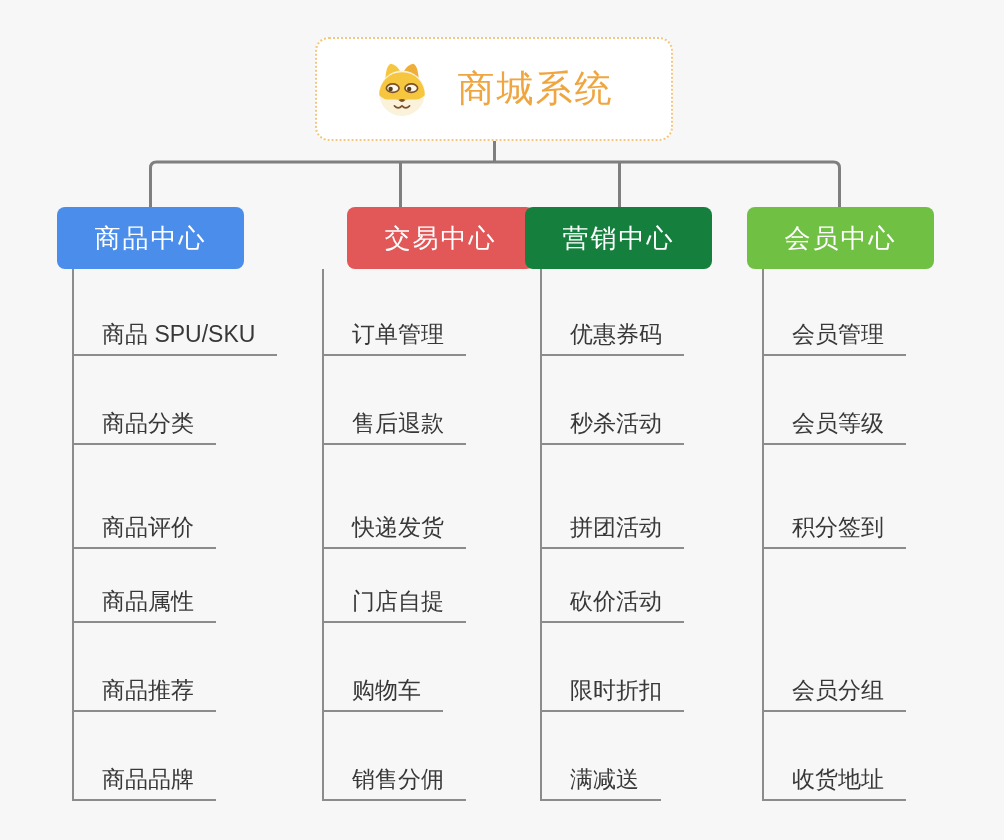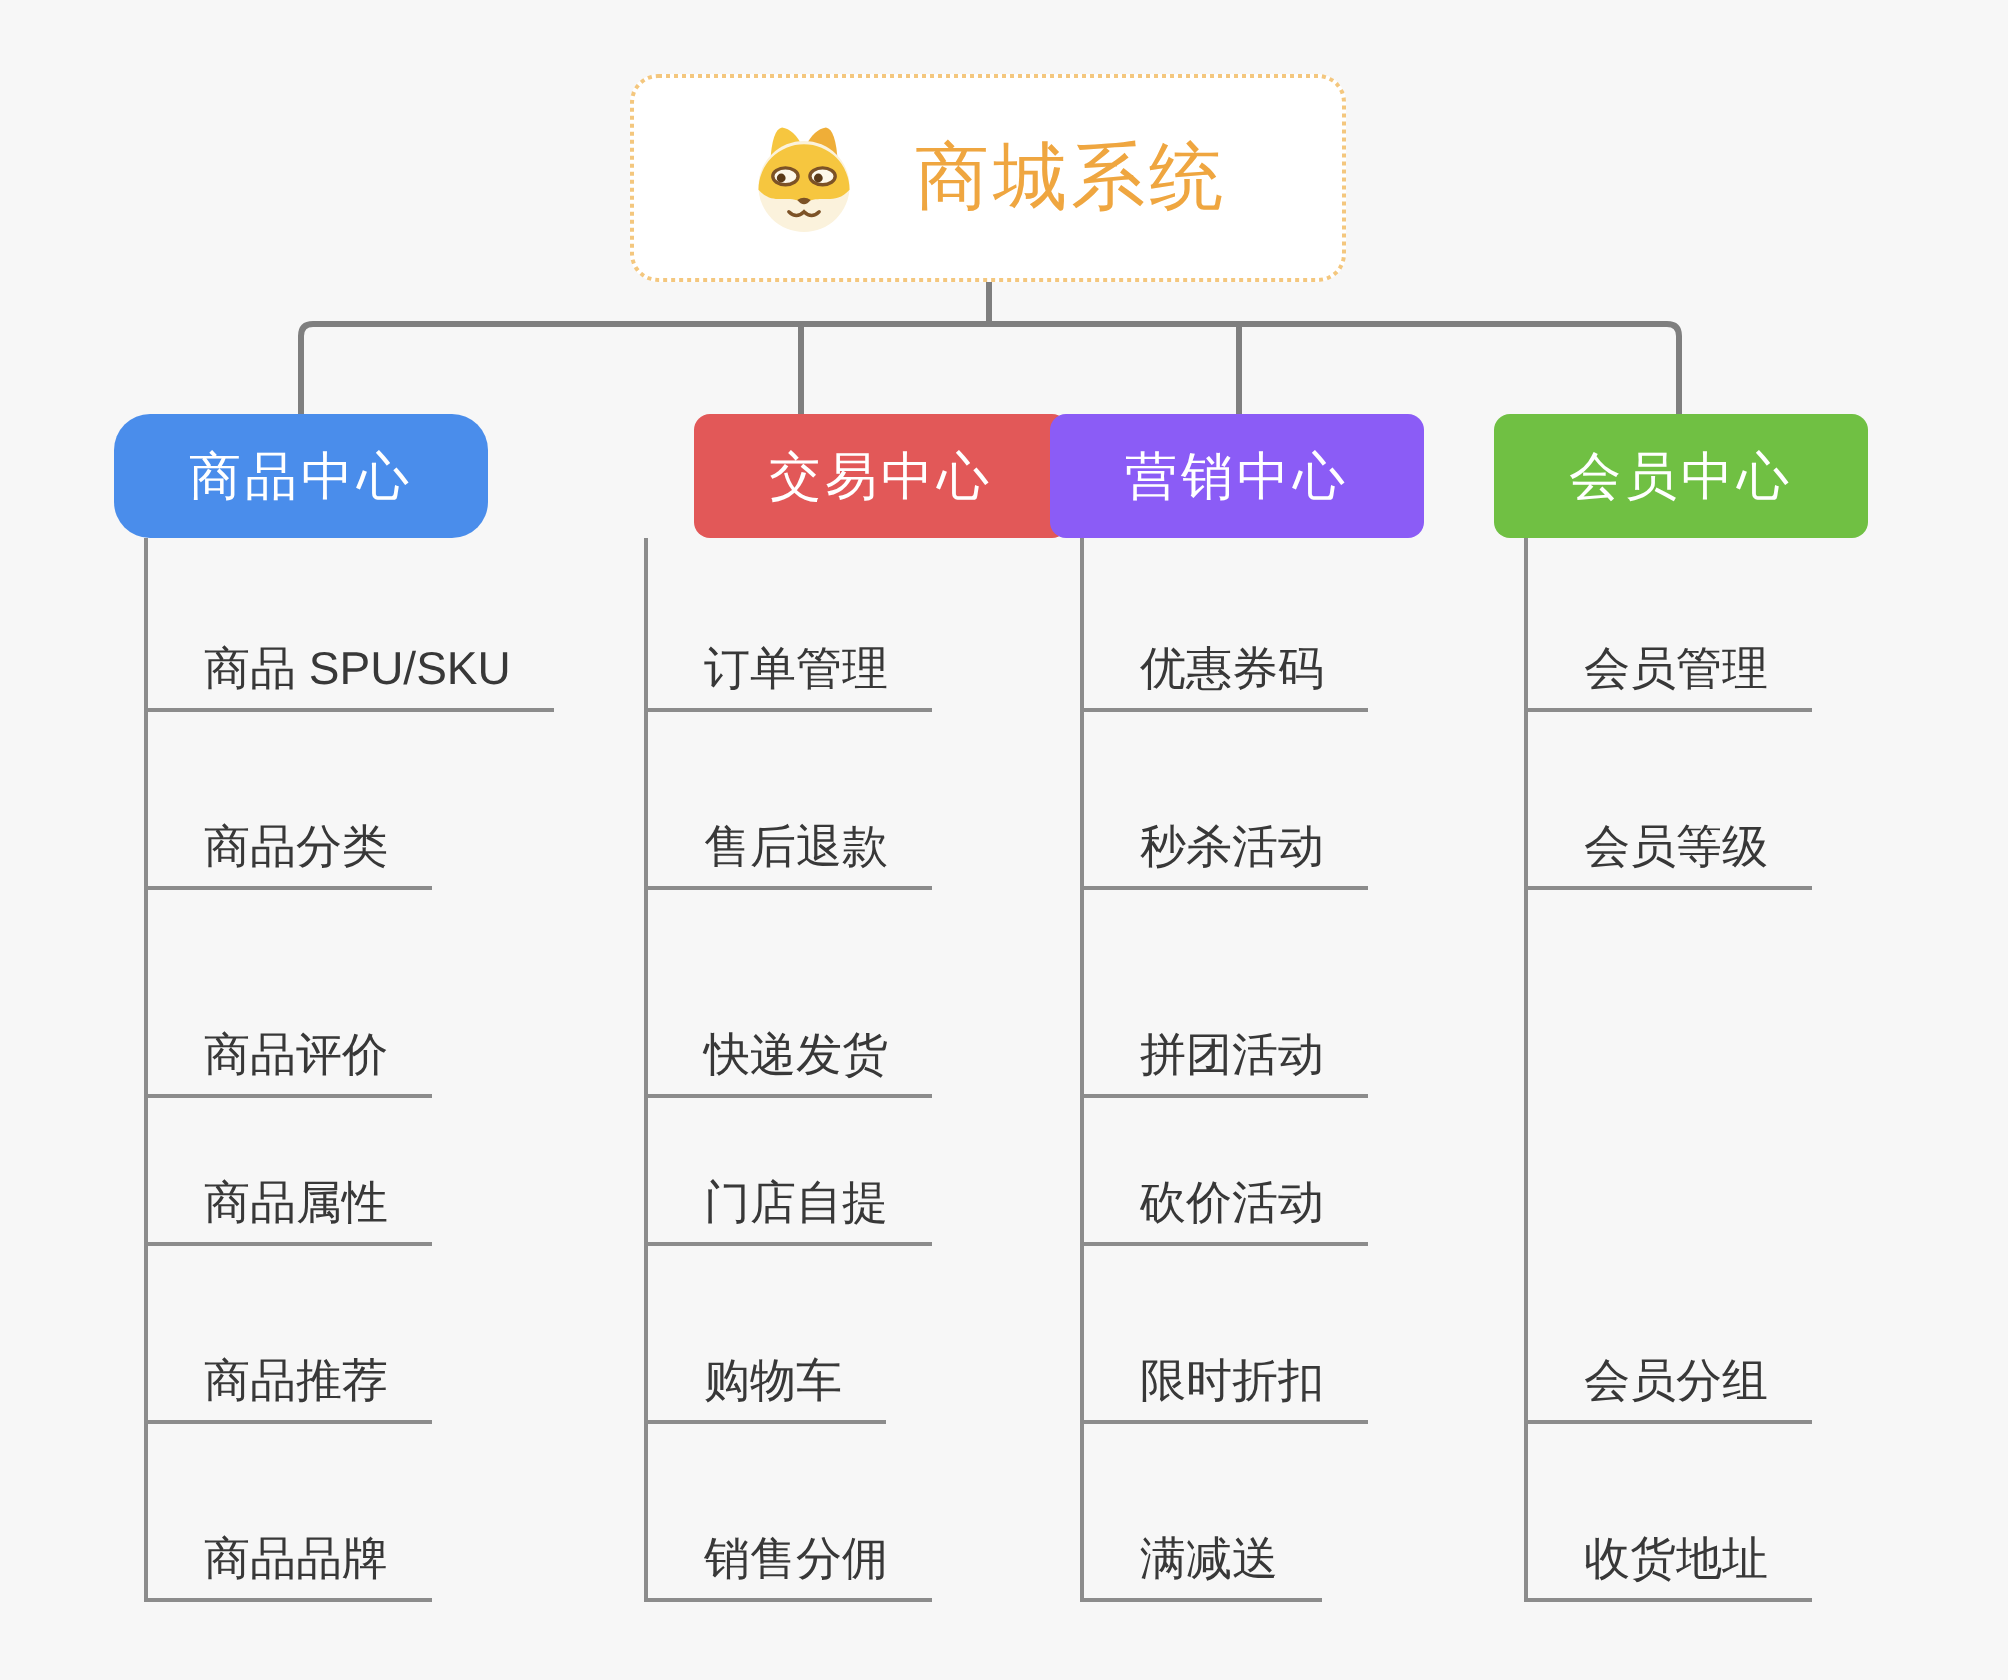--- a/index.html
+++ b/index.html
@@ -46,23 +46,23 @@
     position:absolute;left:0;top:0;
     width:187px;height:62px;
     border-radius:8px;
     color:#ffffff;
     font-size:26px;
     text-align:center;
     line-height:62px;
     letter-spacing:2px;
     white-space:nowrap;
   }
-  .c0{background:#4a8deb;border-radius:18px;}
+  .c0{background:#4a8deb;}
   .c1{background:#e25858;margin-left:40px;}
-  .c2{background:#8b5cf6;}
+  .c2{background:#15803d;}
   .c3{background:#70c043;}
   .trunk{
     position:absolute;
     left:15px;top:62px;
     width:2px;height:531px;
     background:#8c8c8c;
   }
   .leaf{
     position:absolute;
     left:15px;
@@ -149,17 +149,18 @@
     <div class="leaf r3">砍价活动</div>
     <div class="leaf r4">限时折扣</div>
     <div class="leaf r5">满减送</div>
   </div>
 
   <div class="column col3">
     <div class="box c3">会员中心</div>
     <div class="trunk"></div>
     <div class="leaf r0">会员管理</div>
     <div class="leaf r1">会员等级</div>
+    <div class="leaf r2">积分签到</div>
     <div class="leaf r4">会员分组</div>
     <div class="leaf r5">收货地址</div>
   </div>
 
 </div>
 
 </body></html>

